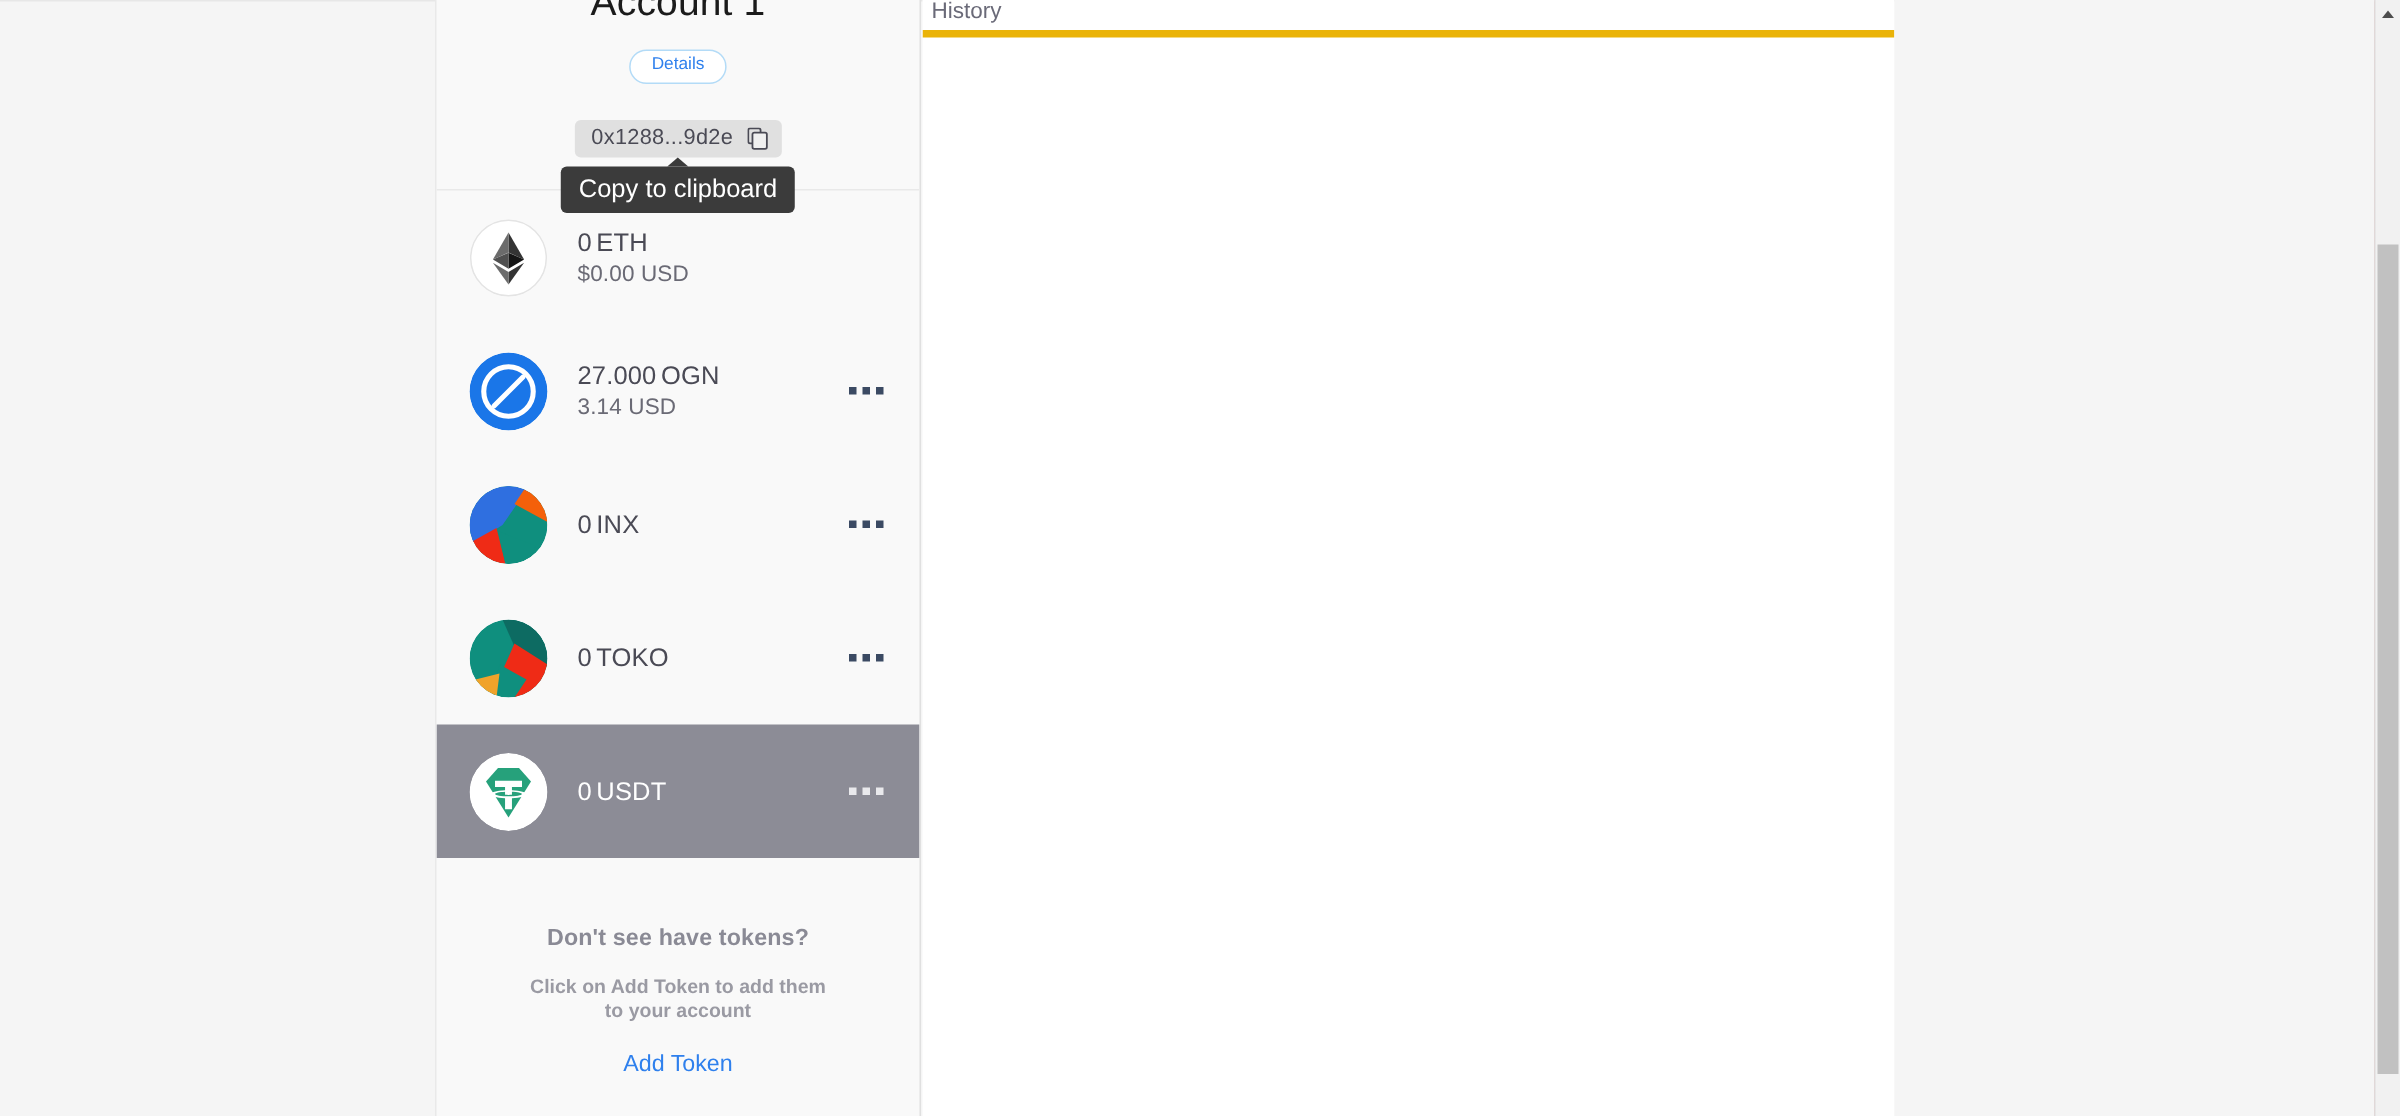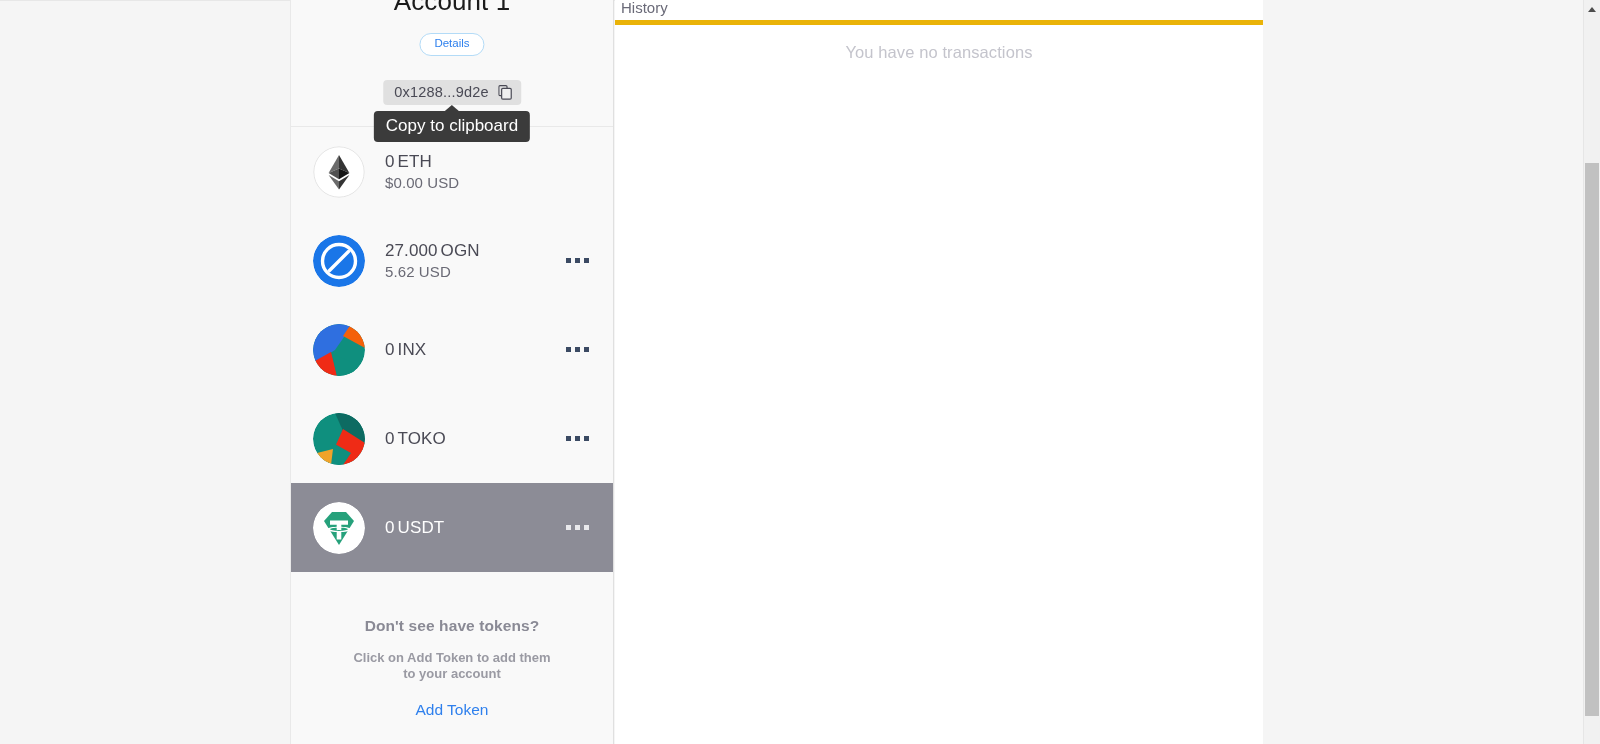--- a/index.html
+++ b/index.html
@@ -339,21 +339,21 @@
         <div class="token-row">
           <svg class="token-icon" viewBox="0 0 52 52">
             <circle cx="26" cy="26" r="26" fill="#1a76e8"></circle>
             <circle cx="26" cy="26" r="16.5" fill="none" stroke="#ffffff" stroke-width="3.4"></circle>
             <path d="M16.5 35.5 L35.5 16.5" stroke="#ffffff" stroke-width="3.4" stroke-linecap="round"></path>
           </svg>
           <div class="token-text">
             <div class="token-amount">
               <span>27.000</span><span class="unit">OGN</span>
             </div>
-            <div class="token-fiat">5.62 USD</div>
+            <div class="token-fiat">3.14 USD</div>
           </div>
           <div class="row-menu">
             <i></i>
             <i></i>
             <i></i>
           </div>
         </div>
 
         <div class="token-row">
           <svg class="token-icon" viewBox="0 0 52 52">
@@ -432,21 +432,20 @@
         <div class="heading">Don't see have tokens?</div>
         <div class="sub">Click on Add Token to add them to your account</div>
         <div class="link">Add Token</div>
       </div>
     </div>
 
     <div class="history-panel">
       <div class="history-tabs">
         <span class="history-tab">History</span>
       </div>
-      <div class="history-empty">You have no transactions</div>
     </div>
 
     <div class="right-filler"></div>
   </div>
 
   <div class="scrollbar">
     <div class="sb-arrow"></div>
     <div class="sb-thumb"></div>
   </div>
 

